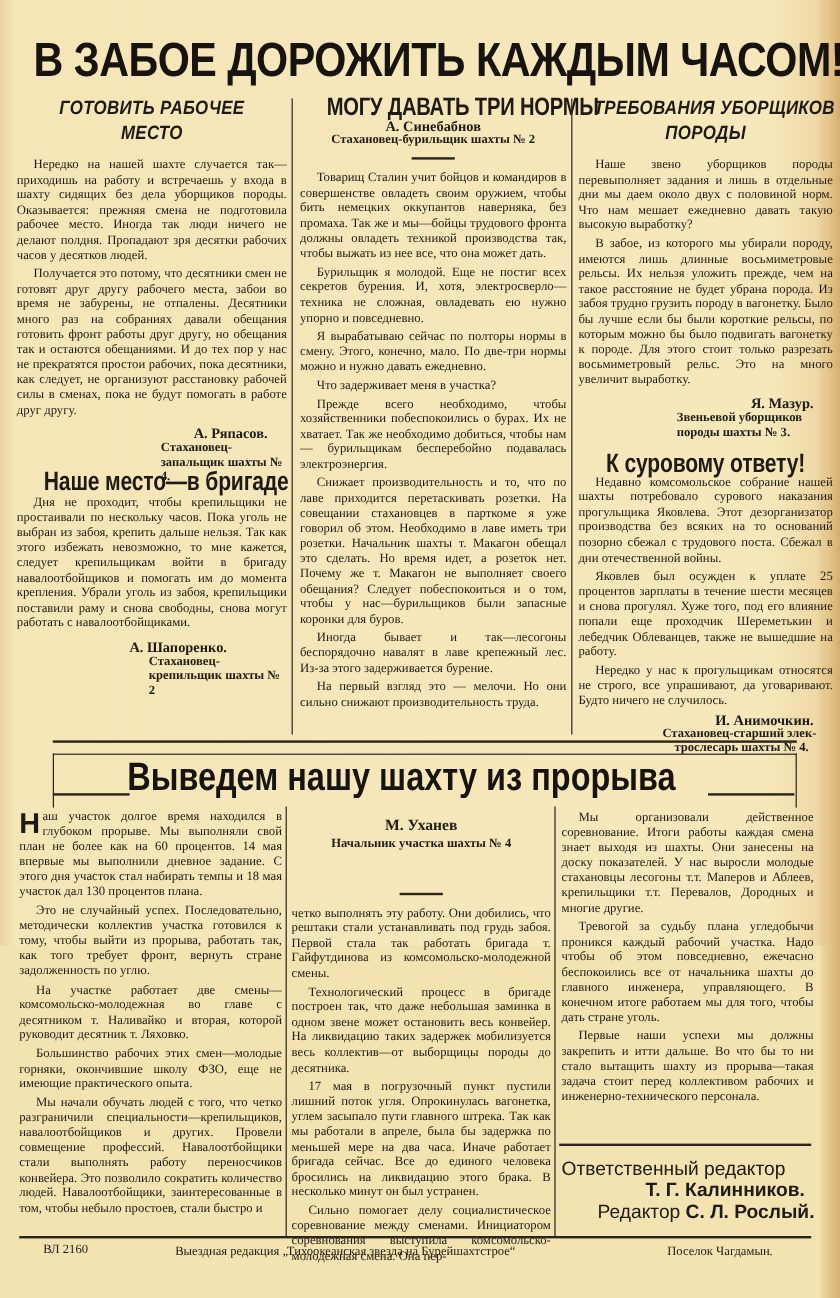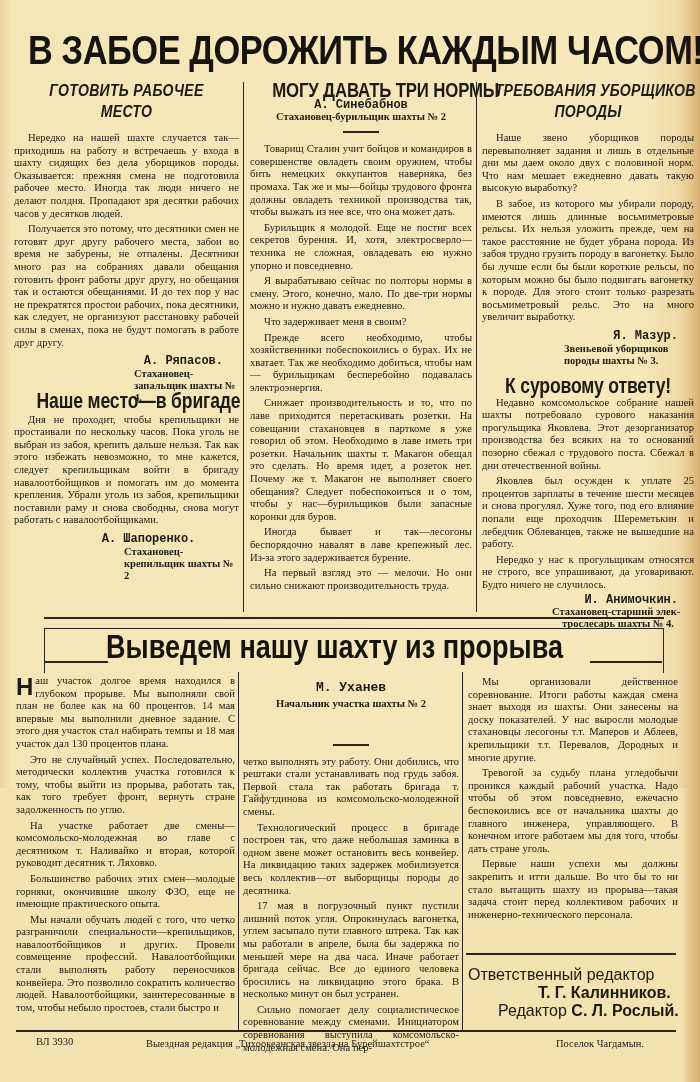--- a/index.html
+++ b/index.html
@@ -36,21 +36,21 @@
     font-style: italic; font-weight: bold; font-size: 16px;
     text-align: center; line-height: 21px; letter-spacing: 0.3px;
     transform: scaleX(0.88);
   }
   .headline-c {
     font-family: "Liberation Sans", "DejaVu Sans", sans-serif;
     font-weight: bold; font-size: 19px; text-align: center;
     transform: scaleX(0.8); white-space: nowrap; letter-spacing: -0.2px;
   }
   .author {
-    font-family: Liberation Mono, monospace;
+    font-family: Liberation Serif, serif;
     font-weight: bold; font-size: 12px; text-align: right; margin-top: 6px;
     padding-right: 16px;
   }
   .author-role { text-align: left; margin-left: 90px; line-height: 12px; font-size: 10.5px; font-weight: bold; }
   .author-role.c { text-align: center; margin-left: 0; }
   .vrule { position: absolute; width: 1px; background: #2a241c; }
   .hrule { position: absolute; height: 2px; background: #2a241c; }
   .short-bar { width: 36px; height: 2px; background: #2a241c; margin: 8px auto 10px; }
 
   .banner {
@@ -107,21 +107,21 @@
   <div class="vrule" style="left:243px; top:82px; height:530px;"></div>
 
   <div class="col" style="left:250px; top:84px; width:222px;">
     <div class="headline-c" style="font-size:21px;">МОГУ ДАВАТЬ ТРИ НОРМЫ</div>
     <div class="author" style="text-align:center; padding-right:0; margin-top:2px;">А. Синебабнов</div>
     <div class="author-role c">Стахановец-бурильщик шахты № 2</div>
     <div class="short-bar"></div>
     <p>Товарищ Сталин учит бойцов и командиров в совершенстве овладеть своим оружием, чтобы бить немецких оккупантов наверняка, без промаха. Так же и мы—бойцы трудового фронта должны овладеть техникой производства так, чтобы выжать из нее все, что она может дать.</p>
     <p>Бурильщик я молодой. Еще не постиг всех секретов бурения. И, хотя, электросверло—техника не сложная, овладевать ею нужно упорно и повседневно.</p>
     <p>Я вырабатываю сейчас по полторы нормы в смену. Этого, конечно, мало. По две-три нормы можно и нужно давать ежедневно.</p>
-    <p>Что задерживает меня в своим?</p>
+    <p>Что задерживает меня в участка?</p>
     <p>Прежде всего необходимо, чтобы хозяйственники побеспокоились о бурах. Их не хватает. Так же необходимо добиться, чтобы нам — бурильщикам бесперебойно подавалась электроэнергия.</p>
     <p>Снижает производительность и то, что по лаве приходится перетаскивать розетки. На совещании стахановцев в парткоме я уже говорил об этом. Необходимо в лаве иметь три розетки. Начальник шахты т. Макагон обещал это сделать. Но время идет, а розеток нет. Почему же т. Макагон не выполняет своего обещания? Следует побеспокоиться и о том, чтобы у нас—бурильщиков были запасные коронки для буров.</p>
     <p>Иногда бывает и так—лесогоны беспорядочно навалят в лаве крепежный лес. Из-за этого задерживается бурение.</p>
     <p>На первый взгляд это — мелочи. Но они сильно снижают производительность труда.</p>
   </div>
 
   <div class="vrule" style="left:476px; top:82px; height:530px;"></div>
 
   <div class="col" style="left:482px; top:80px; width:212px;">
     <div class="headline-i" style="white-space:nowrap;">ТРЕБОВАНИЯ УБОРЩИКОВ</div>
@@ -157,21 +157,21 @@
     <p>Это не случайный успех. Последовательно, методически коллектив участка готовился к тому, чтобы выйти из прорыва, работать так, как того требует фронт, вернуть стране задолженность по углю.</p>
     <p>На участке работает две смены—комсомольско-молодежная во главе с десятником т. Наливайко и вторая, которой руководит десятник т. Ляховко.</p>
     <p>Большинство рабочих этих смен—молодые горняки, окончившие школу ФЗО, еще не имеющие практического опыта.</p>
     <p>Мы начали обучать людей с того, что четко разграничили специальности—крепильщиков, навалоотбойщиков и других. Провели совмещение профессий. Навалоотбойщики стали выполнять работу переносчиков конвейера. Это позволило сократить количество людей. Навалоотбойщики, заинтересованные в том, чтобы небыло простоев, стали быстро и</p>
   </div>
 
   <div class="vrule" style="left:238px; top:672px; height:358px;"></div>
 
   <div class="col" style="left:243px; top:676px; width:216px;">
     <div class="author" style="text-align:center; padding-right:0; font-size:13px;">М. Уханев</div>
-    <div class="author-role c" style="margin-top:3px;">Начальник участка шахты № 2</div>
+    <div class="author-role c" style="margin-top:3px;">Начальник участка шахты № 4</div>
     <div class="short-bar" style="margin:34px auto 10px;"></div>
     <p style="text-indent:0;">четко выполнять эту работу. Они добились, что рештаки стали устанавливать под грудь забоя. Первой стала так работать бригада т. Гайфутдинова из комсомольско-молодежной смены.</p>
     <p>Технологический процесс в бригаде построен так, что даже небольшая заминка в одном звене может остановить весь конвейер. На ликвидацию таких задержек мобилизуется весь коллектив—от выборщицы породы до десятника.</p>
     <p>17 мая в погрузочный пункт пустили лишний поток угля. Опрокинулась вагонетка, углем засыпало пути главного штрека. Так как мы работали в апреле, была бы задержка по меньшей мере на два часа. Иначе работает бригада сейчас. Все до единого человека бросились на ликвидацию этого брака. В несколько минут он был устранен.</p>
     <p>Сильно помогает делу социалистическое соревнование между сменами. Инициатором соревнования выступила комсомольско-молодежная смена. Она пер-</p>
   </div>
 
   <div class="vrule" style="left:462px; top:672px; height:358px;"></div>
 
   <div class="col" style="left:468px; top:676px; width:210px;">
@@ -184,16 +184,16 @@
 
   <div class="editor" style="left:468px; top:966px;">Ответственный редактор</div>
   <div class="editor" style="left:538px; top:984px; font-weight:bold;">Т. Г. Калинников.</div>
   <div class="editor" style="left:498px; top:1002px;">
     <span>Редактор</span>
     <b>С. Л. Рослый.</b>
   </div>
 
   <div class="hrule" style="left:16px; top:1030px; width:660px; height:1.5px;"></div>
 
-  <div class="footer-text" style="left:36px; top:1036px;">ВЛ 3930</div>
+  <div class="footer-text" style="left:36px; top:1036px;">ВЛ 2160</div>
   <div class="footer-text" style="left:146px; top:1038px;">Выездная редакция „Тихоокеанская звезда на Бурейшахтстрое“</div>
   <div class="footer-text" style="left:556px; top:1038px;">Поселок Чагдамын.</div>
 </div>
 
 </body></html>

